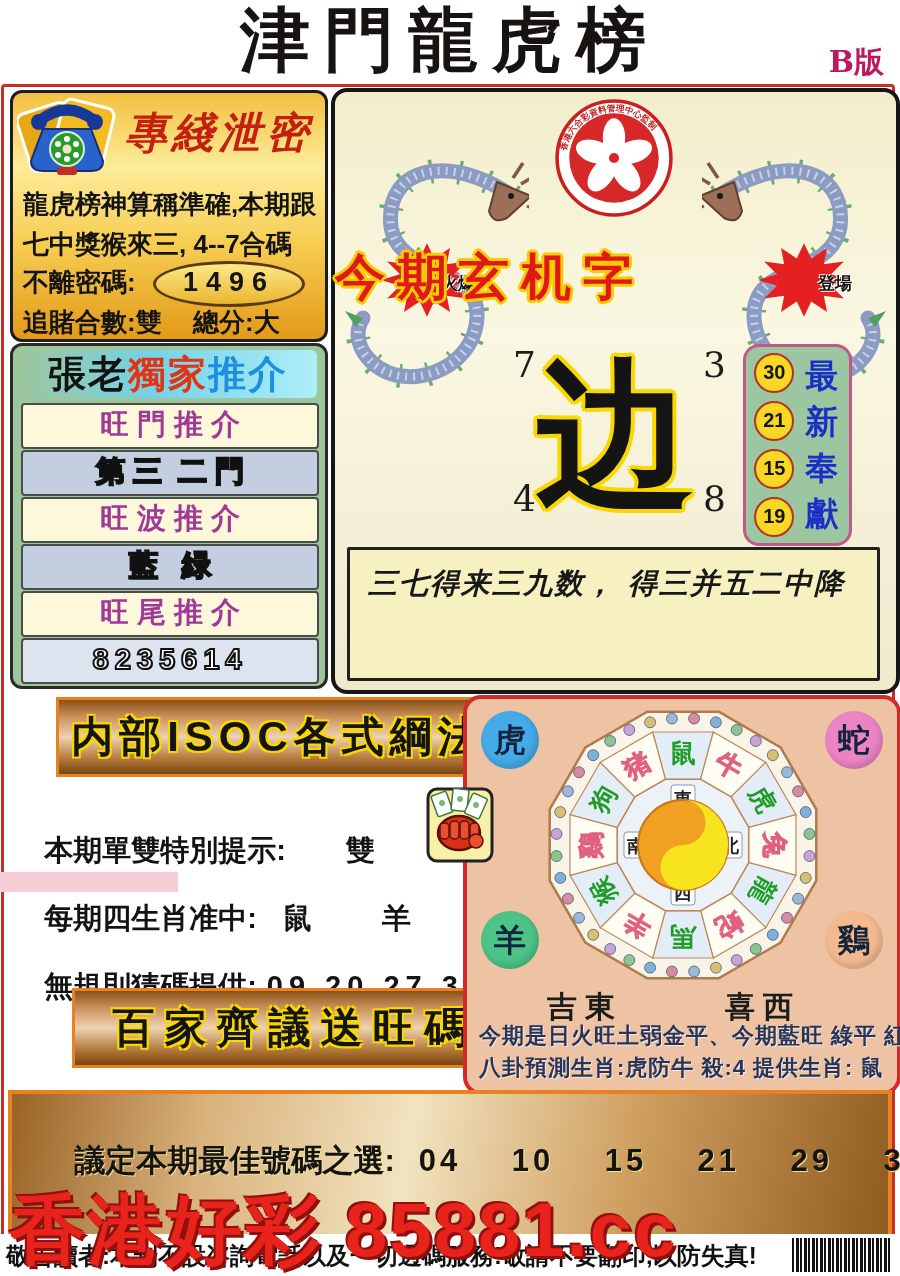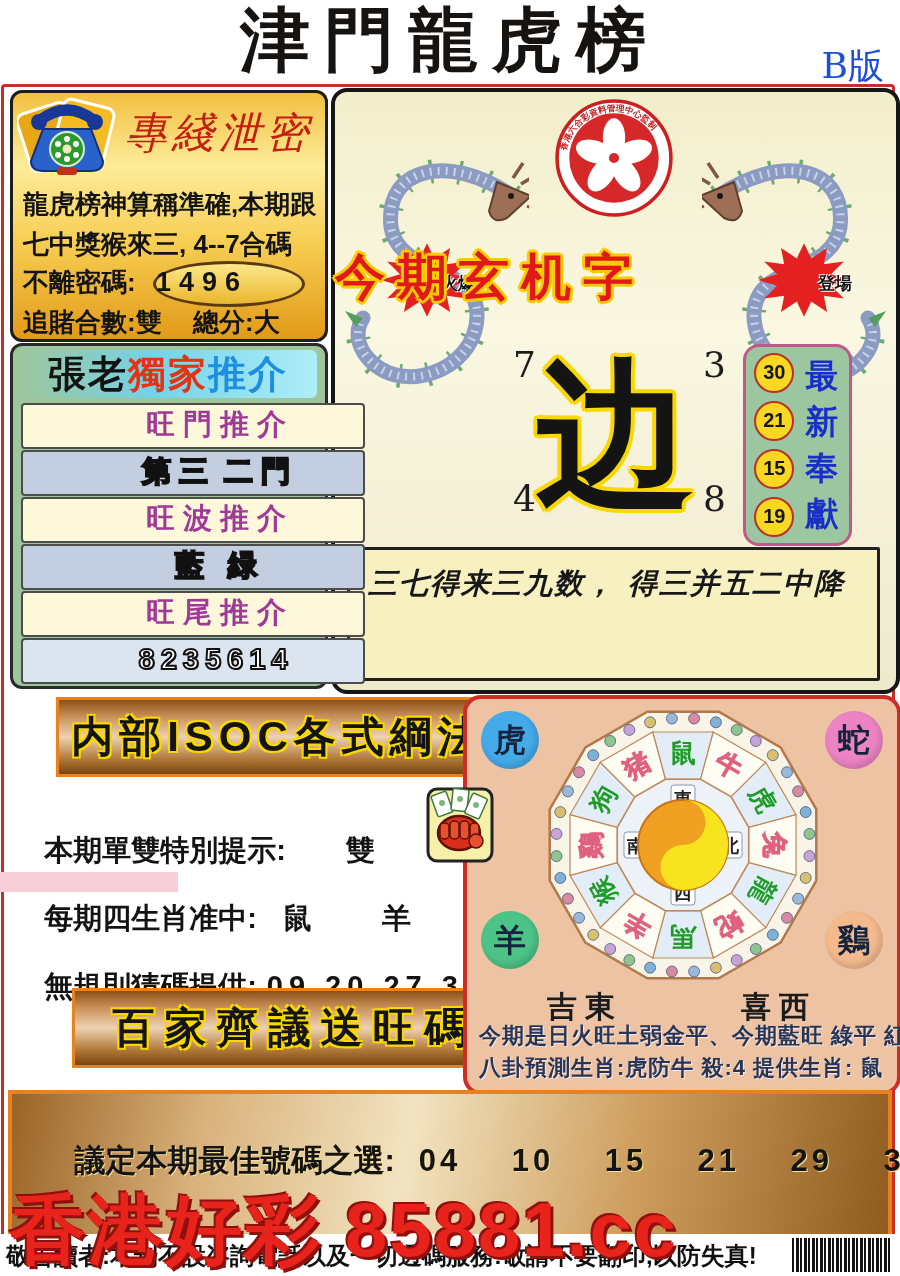--- a/index.html
+++ b/index.html
@@ -3,44 +3,44 @@
 <meta charset="utf-8">
 <style>
   html,body{margin:0;padding:0;}
   body{width:900px;height:1276px;position:relative;background:#ffffff;
        font-family:"Liberation Sans","DejaVu Sans",sans-serif;overflow:hidden;}
   .abs{position:absolute;}
 
   
   .page-title{left:0;top:-6px;width:100%;text-align:center;font-size:70px;font-weight:900;
               color:#161310;letter-spacing:14px;font-family:"DejaVu Serif","Liberation Serif",serif;}
-  .edition{right:16px;top:42px;font-size:36px;font-weight:normal;color:#1d4ed8;
+  .edition{right:16px;top:42px;font-size:30px;font-weight:bold;color:#be185d;
            font-family:"DejaVu Serif",serif;}
 
   .page-border{left:1px;top:84px;width:888px;height:1148px;border:3px solid #c43028;border-radius:4px;z-index:0;}
 
   
   .hotline{left:10px;top:90px;width:312px;height:246px;border:3px solid #1c1c1c;border-radius:12px;
            background:linear-gradient(180deg,#f2c040 0%,#fdec9a 30%,#f6cc50 62%,#e29a18 100%);z-index:2;}
-  .hotline-heading{left:112px;top:12px;font-size:42px;font-weight:400;color:#c32010;letter-spacing:5px;
+  .hotline-heading{left:112px;top:12px;font-size:42px;font-weight:700;color:#c32010;letter-spacing:5px;
                    font-family:"DejaVu Serif",serif;font-style:italic;}
   .hotline-line{left:10px;font-size:26px;font-weight:900;color:#141414;white-space:pre;}
   .oval{left:140px;top:168px;width:146px;height:40px;border:3px solid #5a3a10;border-radius:50%;
-        background:linear-gradient(180deg,#fce88a,#eab62e);text-align:left;line-height:36px;
+        background:linear-gradient(180deg,#fce88a,#eab62e);text-align:center;line-height:36px;
         font-size:27px;font-weight:900;letter-spacing:8px;color:#141414;}
 
   
   .zhang{left:10px;top:343px;width:312px;height:340px;border:3px solid #2a2a2a;border-radius:12px;
          background:#9dc69d;z-index:2;padding:0;}
   .zhang-title{left:6px;top:4px;width:298px;height:48px;text-align:center;font-size:38px;font-weight:900;
                letter-spacing:2px;background:linear-gradient(90deg,#9dc69d,#74d2e8 45%,#aeeef8);border-radius:6px;
                line-height:48px;white-space:nowrap;}
   .zt1{color:#131313;} .zt2{color:#e03414;} .zt3{color:#1e8ee0;}
   .zhang-row{left:8px;width:294px;height:42px;border:2px solid #4c4c4c;border-radius:4px;text-align:center;
-             line-height:38px;font-size:29px;font-weight:900;white-space:pre;padding-left:46px;}
+             line-height:38px;font-size:29px;font-weight:900;white-space:pre;}
   .zr-head{background:#fdf8da;color:#a03898;}
   .zr-val{background:#c3cfe0;color:#ffffff;-webkit-text-stroke:2px #111;text-shadow:1px 1px 0 #111;}
   .zr-last{background:#dbe4ef;letter-spacing:6px;}
 
   
   .mystery{left:331px;top:88px;width:561px;height:598px;border:4px solid #161616;border-radius:16px;
            background:linear-gradient(180deg,#f2eecb 0%,#faf7e2 40%,#efe9cc 100%);z-index:1;}
   .emblem{left:218px;top:5px;z-index:3;}
   .dragon{top:50px;width:200px;height:300px;z-index:1;opacity:.96;}
   .burst{top:148px;width:96px;height:80px;z-index:2;}
@@ -336,21 +336,21 @@
       <text x="140.0" y="196.0" text-anchor="middle" font-size="18" font-weight="bold" fill="#222">西</text>
       <rect x="81.0" y="129.0" width="24" height="26" rx="3" fill="#ffffff" stroke="#8899aa" stroke-width="1"></rect>
       <text x="93.0" y="149.0" text-anchor="middle" font-size="18" font-weight="bold" fill="#222">南</text>
       <circle cx="140" cy="142" r="45" fill="#f0a122" stroke="#c87818" stroke-width="2"></circle>
       <path d="M140,97 A45,45 0 0 1 140,187 A22.5,22.5 0 0 1 140,142 A22.5,22.5 0 0 0 140,97 Z" fill="#f8e41e"></path>
       <circle cx="140" cy="119.5" r="7" fill="#f0a122"></circle>
       <circle cx="140" cy="164.5" r="7" fill="#f8e41e"></circle>
     </svg>
 
   <div class="abs luck" style="left:80px;top:288px">吉東</div>
-  <div class="abs luck" style="left:274px;top:288px">喜西</div>
+  <div class="abs luck" style="left:258px;top:288px">喜西</div>
 
   <div class="abs zodiac-line" style="top:322px">今期是日火旺土弱金平、今期藍旺 綠平 紅弱</div>
   <div class="abs zodiac-line" style="top:354px">八卦預測生肖:虎防牛 殺:4  提供生肖: 鼠</div>
 </div>
 
 <div class="abs consensus">
   <div class="abs cons-line" style="top:10px">
     <span>議定本期最佳號碼之選:</span><span style="margin-left:24px;letter-spacing:4px">04    10    15    21    29    35</span>
   </div>
   <div class="abs cons-line" style="top:102px">

